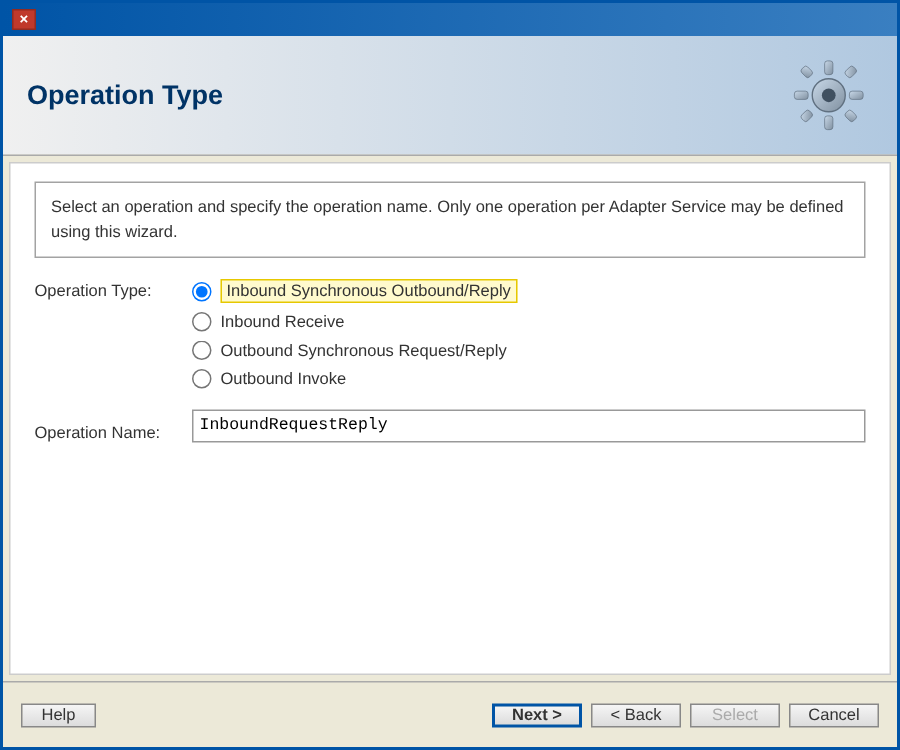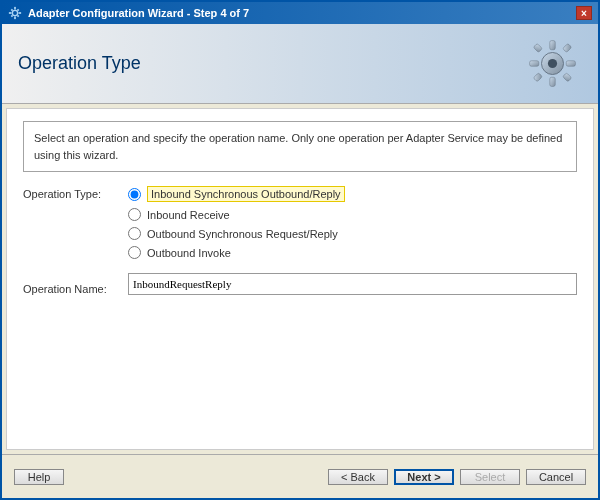--- a/index.html
+++ b/index.html
@@ -64,21 +64,21 @@
       padding: 12px 16px;
       display: flex;
       align-items: center;
       justify-content: space-between;
       flex-shrink: 0;
       border-bottom: 1px solid #aaa;
     }
 
     .header-title {
       font-size: 18px;
-      font-weight: normal;
+      font-weight: bold;
       color: #003366;
     }
 
     .header-icon {
       width: 60px;
       height: 60px;
       display: flex;
       align-items: center;
       justify-content: center;
     }
@@ -161,21 +161,21 @@
       color: #333;
       min-width: 105px;
     }
 
     .operation-name-input {
       flex: 1;
       height: 22px;
       border: 1px solid #999;
       padding: 2px 4px;
       font-size: 11px;
-      font-family: Liberation Serif, serif;
+      font-family: Liberation Mono, monospace;
     }
 
     .footer {
       height: 44px;
       background: #ece9d8;
       border-top: 1px solid #aaa;
       display: flex;
       align-items: center;
       justify-content: space-between;
       padding: 0 12px;
@@ -218,35 +218,20 @@
     .btn-help {
       min-width: 50px;
     }
   </style>
 </head>
 <body>
 
 <div class="window">
 
   <div class="title-bar">
-    <div class="title-bar-left">
-
-      <svg width="14" height="14" viewBox="0 0 16 16">
-        <circle cx="8" cy="8" r="3" fill="none" stroke="#aad4f5" stroke-width="1.5"></circle>
-        <rect x="7" y="1" width="2" height="3" fill="#aad4f5"></rect>
-        <rect x="7" y="12" width="2" height="3" fill="#aad4f5"></rect>
-        <rect x="1" y="7" width="3" height="2" fill="#aad4f5"></rect>
-        <rect x="12" y="7" width="3" height="2" fill="#aad4f5"></rect>
-        <rect x="3.5" y="3.5" width="2" height="2" fill="#aad4f5" transform="rotate(45 4.5 4.5)"></rect>
-        <rect x="10.5" y="3.5" width="2" height="2" fill="#aad4f5" transform="rotate(45 11.5 4.5)"></rect>
-        <rect x="3.5" y="10.5" width="2" height="2" fill="#aad4f5" transform="rotate(45 4.5 11.5)"></rect>
-        <rect x="10.5" y="10.5" width="2" height="2" fill="#aad4f5" transform="rotate(45 11.5 11.5)"></rect>
-      </svg>
-      <span class="title-bar-title">Adapter Configuration Wizard - Step 4 of 7</span>
-    </div>
     <div class="title-bar-close">×</div>
   </div>
 
   <div class="header-section">
     <div class="header-title">Operation Type</div>
     <div class="header-icon">
       <svg class="gear-svg" viewBox="0 0 60 60">
         <defs>
           <linearGradient id="gearGrad" x1="0" y1="0" x2="1" y2="1">
             <stop offset="0%" stop-color="#c8d8e8"></stop>
@@ -299,19 +284,19 @@
       <span class="operation-name-label">Operation Name:</span>
       <input class="operation-name-input" type="text" value="InboundRequestReply" style="">
     </div>
   </div>
 
   <div class="footer">
     <div class="footer-left">
       <button class="btn btn-help">Help</button>
     </div>
     <div class="footer-right">
+      <button class="btn btn-next">Next &gt;</button>
       <button class="btn">&lt; Back</button>
-      <button class="btn btn-next">Next &gt;</button>
       <button class="btn btn-disabled" disabled="">Select</button>
       <button class="btn">Cancel</button>
     </div>
   </div>
 </div>
 
 </body></html>

